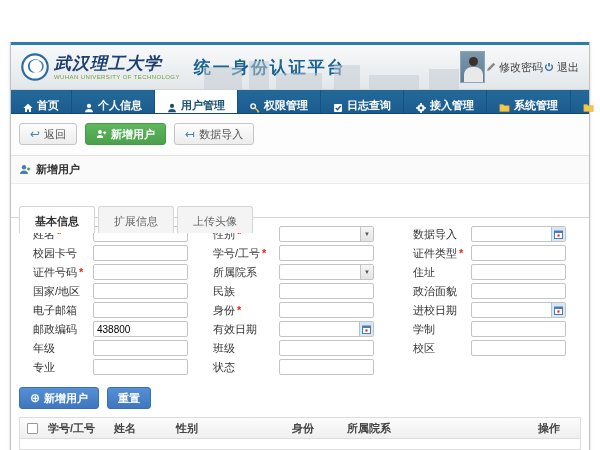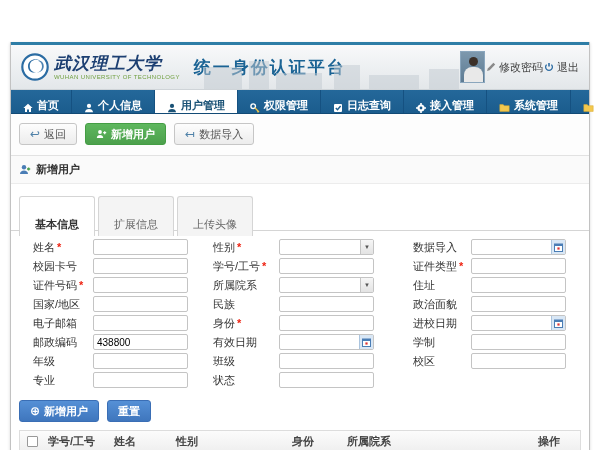--- a/index.html
+++ b/index.html
@@ -43,22 +43,22 @@
   .btn-green { background:linear-gradient(#5eb75e,#4ca04c); border-color:#449d44; color:#fff; font-weight:bold; }
   .btn-blue { background:linear-gradient(#5590d6,#3f76bd); border-color:#3a6eb5; color:#fff; font-weight:bold; }
   .btn-blue .plus { font-size:12px; line-height:1; }
 
   
   .section-head { display:flex; align-items:center; gap:5px; padding:6px 8px; background:#fafafa;
     border-bottom:1px solid #ececec; font-weight:bold; color:#333; }
 
   
   .tabs { display:flex; gap:3px; padding:6px 8px 0; border-bottom:1px solid #d5d5d5; }
-  .tab { padding:20px 15px 4px; background:#f4f4f4; border:1px solid #d5d5d5; border-bottom:none;
-    border-radius:3px 3px 0 0; color:#666; cursor:pointer; position:relative; top:6px; }
+  .tab { padding:7px 15px 4px; background:#f4f4f4; border:1px solid #d5d5d5; border-bottom:none;
+    border-radius:3px 3px 0 0; color:#666; cursor:pointer; position:relative; top:16px; }
   .tab.active { background:#fff; color:#333; font-weight:bold; }
 
   
   .form { display:grid; grid-template-columns:176px 196px 178px; column-gap:4px; row-gap:3px; padding:8px 0 6px 10px; }
   .fg { display:flex; align-items:center; height:16px;margin-left:12px; }
   .flabel { width:60px; flex:0 0 60px; color:#333; }
   .fg:nth-child(3n+2) .flabel { flex-basis:66px; width:66px; }
   .fg:nth-child(3n+3) .flabel { flex-basis:58px; width:58px; }
   .req { color:#e21; margin-left:2px; font-weight:bold; }
   .fin { width:95px; height:16px; border:1px solid #c4c4c4; border-radius:2px; background:#fff; font-size:10px; padding:0 3px; }

